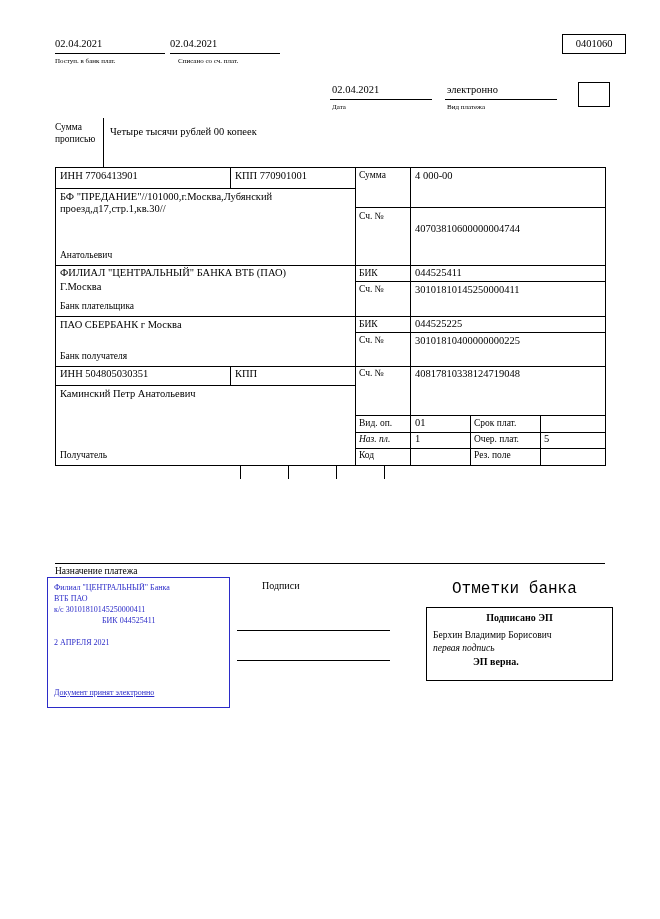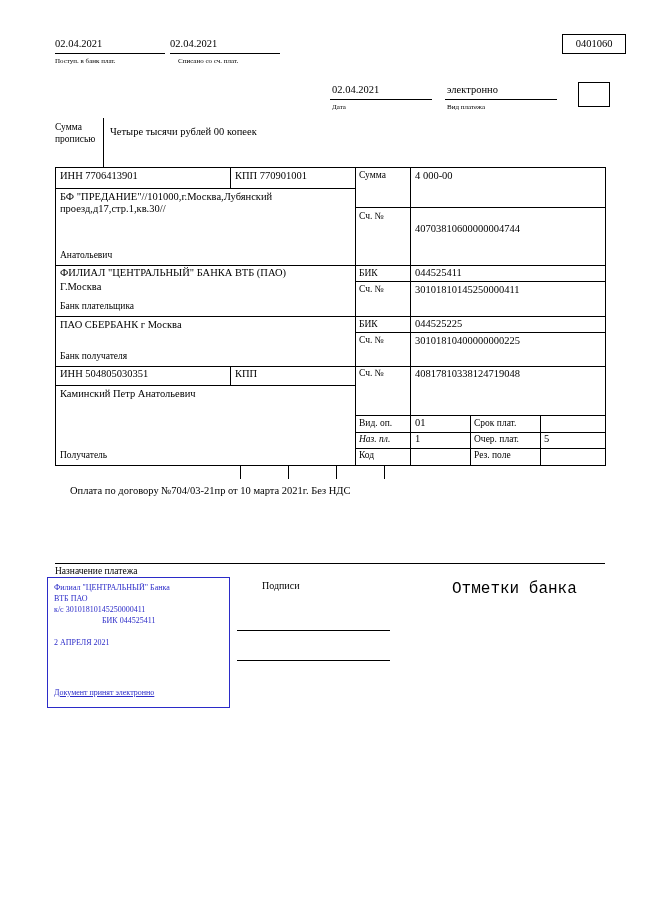--- a/index.html
+++ b/index.html
@@ -116,30 +116,35 @@
 
   <div class="t md" style="left:359px;top:450px;">Код</div>
   <div class="t md" style="left:474px;top:450px;">Рез. поле</div>
   <div class="t md" style="left:60px;top:450px;">Получатель</div>
 
   <div class="vl" style="left:240px;top:465px;height:14px;"></div>
   <div class="vl" style="left:288px;top:465px;height:14px;"></div>
   <div class="vl" style="left:336px;top:465px;height:14px;"></div>
   <div class="vl" style="left:384px;top:465px;height:14px;"></div>
 
-  <div class="t" style="left:70px;top:485px;">Оплата по договору №704/03-21пр от 10 марта 2021г. Без НДС</div>
   <div class="hl" style="left:55px;top:563px;width:550px;"></div>
   <div class="t md" style="left:55px;top:566px;">Назначение платежа</div>
 
   <div class="t" style="left:262px;top:580px;font-size:10px;">Подписи</div>
   <div class="hl" style="left:237px;top:630px;width:153px;"></div>
   <div class="hl" style="left:237px;top:660px;width:153px;"></div>
 
   <div class="t" style="left:452px;top:580px;font-size:16px;font-family:Liberation Mono, monospace;">Отметки банка</div>
 
+  <div class="box" style="left:426px;top:607px;width:187px;height:74px;">
+    <div class="t b center" style="left:0;top:4px;width:185px;font-size:10px;">Подписано ЭП</div>
+    <div class="t md" style="left:6px;top:22px;">Берхин Владимир Борисович</div>
+    <div class="t md i" style="left:6px;top:35px;">первая подпись</div>
+    <div class="t b" style="left:46px;top:48px;font-size:10px;">ЭП верна.</div>
+  </div>
 
   <div class="stamp" style="left:47px;top:577px;width:183px;height:131px;">
     <div class="st" style="top:5px;">Филиал "ЦЕНТРАЛЬНЫЙ" Банка</div>
     <div class="st" style="top:16px;">ВТБ ПАО</div>
     <div class="st" style="top:27px;">к/с 30101810145250000411</div>
     <div class="st" style="top:38px;padding-left:48px;">БИК 044525411</div>
     <div class="st" style="top:60px;">2 АПРЕЛЯ 2021</div>
     <div class="st u" style="top:110px;">Документ принят электронно</div>
   </div>
 

